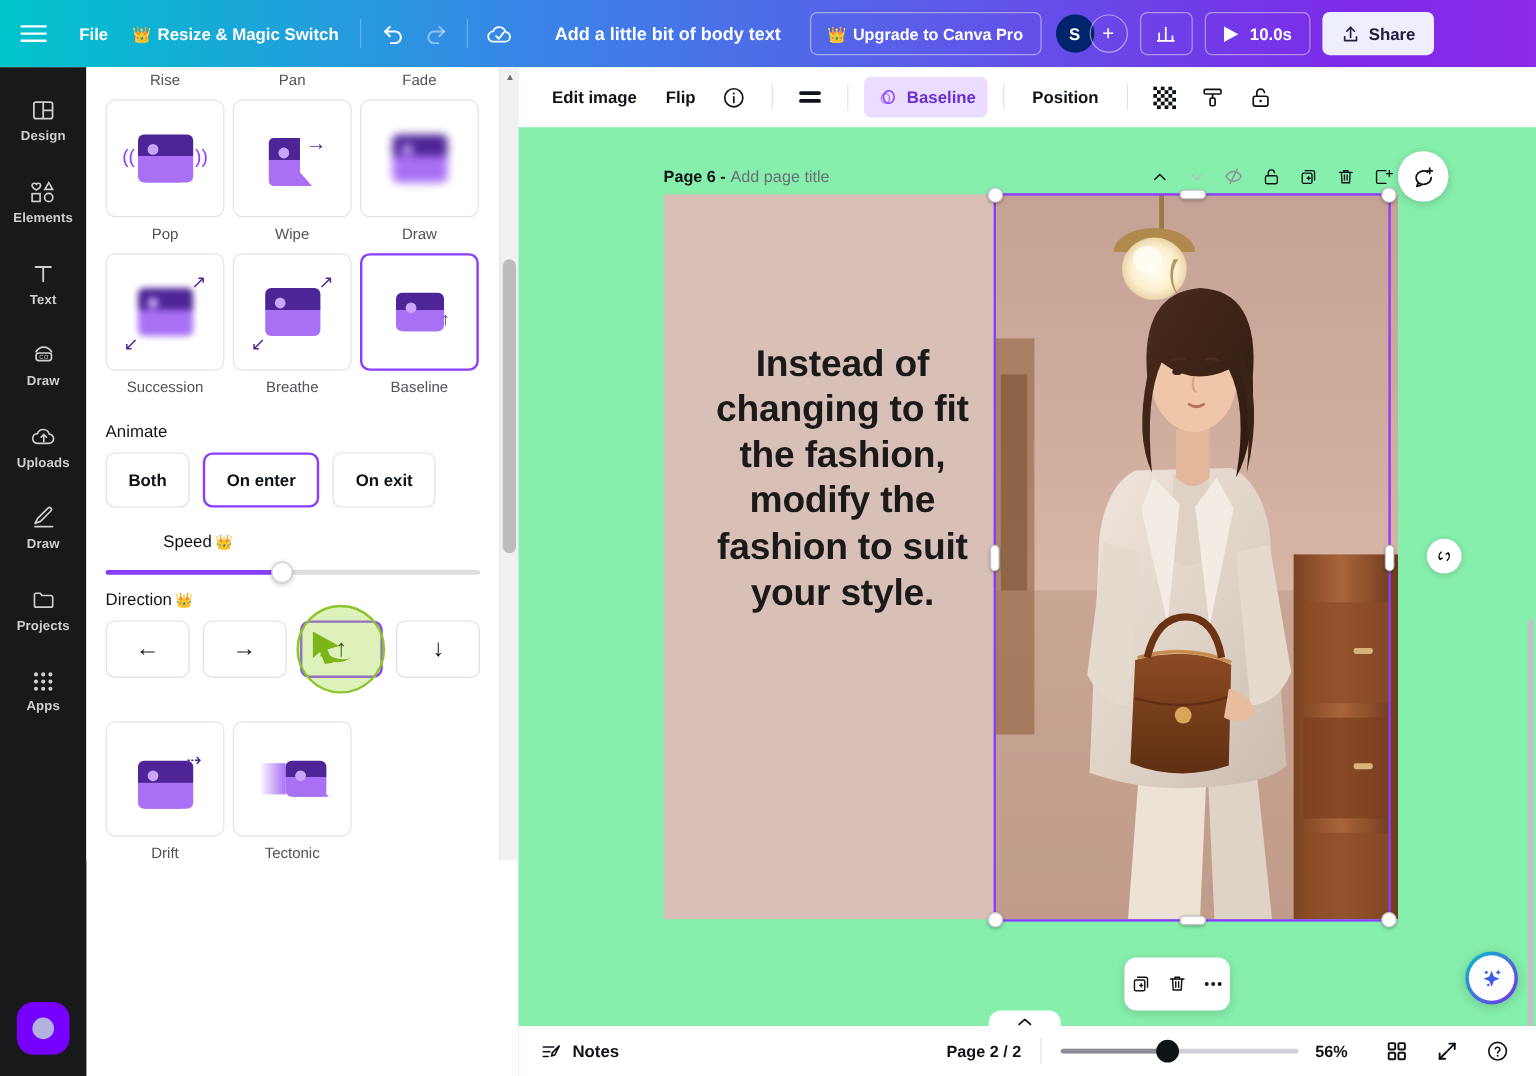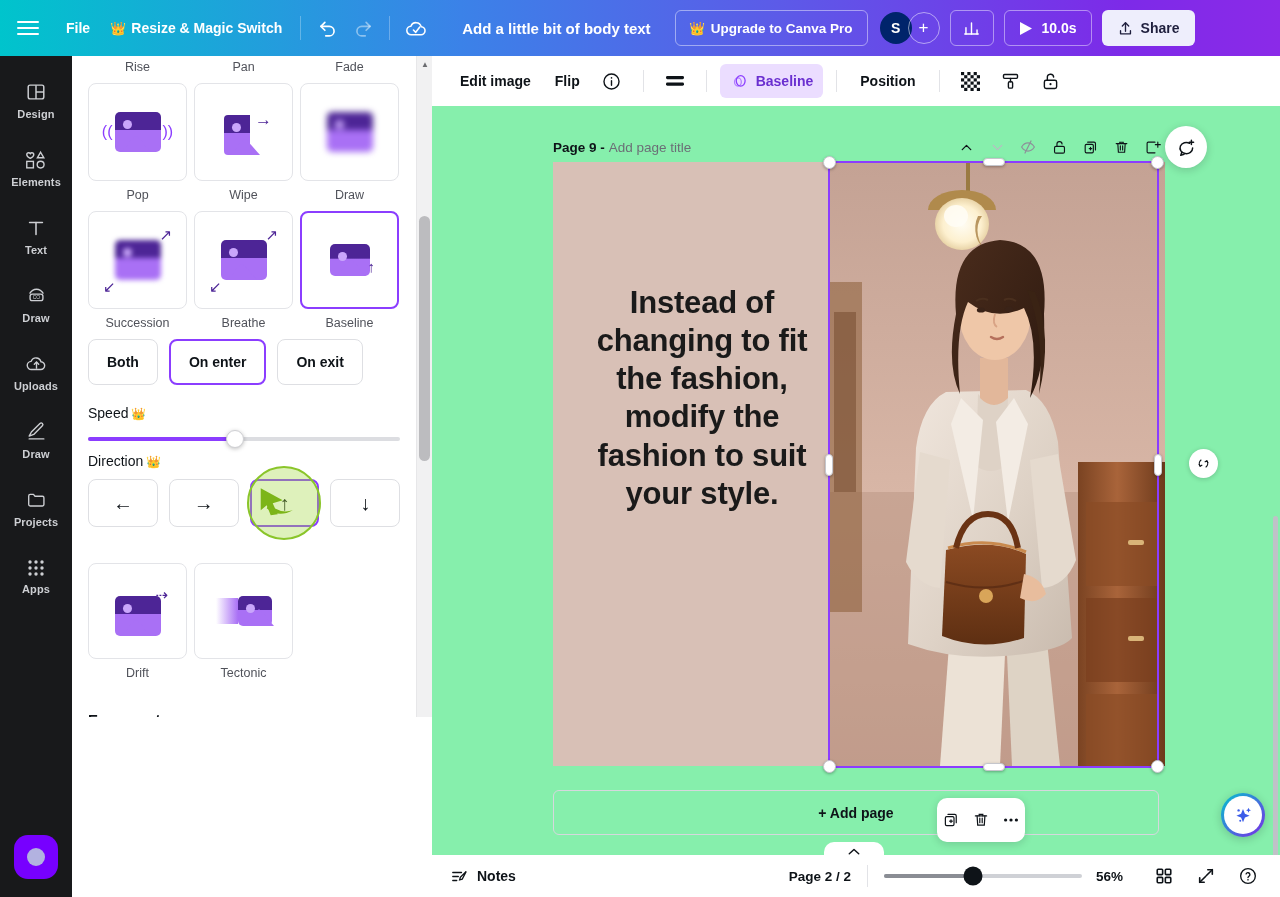--- a/index.html
+++ b/index.html
@@ -445,27 +445,28 @@
         </div>
         <div class="anim-cell">
           <div class="anim-tile selected">
             <span class="ph" style="width:40px;height:32px;"></span>
             <span style="position:absolute;right:22px;bottom:32px;color:#4d2596;font-size:15px;">↑</span>
           </div>
           <div class="anim-label">Baseline</div>
         </div>
       </div>
 
+      <div class="sec-title" style="margin-top:12px;">Animate</div>
       <div class="seg-row">
         <div class="seg">Both</div>
         <div class="seg active">On enter</div>
         <div class="seg">On exit</div>
       </div>
 
-      <div class="sec-title" style="margin-top:20px;margin-bottom:0;">
+      <div class="sec-title" style="margin-top:20px;margin-bottom:0;margin-left:48px;">
         <span>Speed</span><span class="crown">👑</span>
       </div>
       <div class="slider-wrap">
         <div class="slider-track">
           <div class="slider-fill"></div>
           <div class="slider-knob"></div>
         </div>
       </div>
 
       <div class="sec-title" style="margin-top:12px;margin-bottom:10px;">
@@ -601,21 +602,21 @@
       <div class="ctx-icon">
         <svg width="21" height="21" viewBox="0 0 24 24" fill="none" stroke="#0e1318" stroke-width="1.6" stroke-linecap="round">
           <rect x="5" y="10.5" width="14" height="9.5" rx="2"></rect>
             <path d="M8.4 10.5V7.6A3.6 3.6 0 0 1 15.6 7"></path>
             <circle cx="12" cy="15" r="1.2" fill="#0e1318" stroke="none"></circle>
         </svg>
       </div>
     </div>
 
     <div class="page-head">
-      <span class="pnum">Page 9 -</span>
+      <span class="pnum">Page 6 -</span>
       <span class="ptitle">Add page title</span>
       <div class="page-tools">
         <div class="page-tool">
           <svg width="17" height="17" viewBox="0 0 24 24" fill="none" stroke="#0e1318" stroke-width="1.8" stroke-linecap="round" stroke-linejoin="round">
               <path d="M6 15l6-6 6 6"></path>
             </svg>
         </div>
         <div class="page-tool">
           <svg width="17" height="17" viewBox="0 0 24 24" fill="none" stroke="#b9bcc2" stroke-width="1.8" stroke-linecap="round" stroke-linejoin="round">
               <path d="M6 9l6 6 6-6"></path>
@@ -769,21 +770,20 @@
 
     <div class="round-float" style="left:757px;top:393px;width:29px;height:29px;box-shadow:0 1px 5px rgba(14,19,24,.2);">
       <svg width="15" height="15" viewBox="0 0 24 24" fill="none" stroke="#0e1318" stroke-width="1.9" stroke-linecap="round" stroke-linejoin="round">
         <path d="M8 6.5A7 7 0 0 0 6.5 16"></path>
           <path d="M16 17.5A7 7 0 0 0 17.5 8"></path>
         <path d="M5 13.5l1.6 2.8 2.8-1.6"></path>
           <path d="M19 10.5l-1.6-2.8-2.8 1.6"></path>
       </svg>
     </div>
 
-    <div class="add-page-bar">+ Add page</div>
     <div class="page-float-tools">
       <div class="pft-btn">
         <svg width="18" height="18" viewBox="0 0 24 24" fill="none" stroke="#0e1318" stroke-width="1.6" stroke-linecap="round">
           <path d="M8 4.5h9a2 2 0 0 1 2 2v9"></path>
             <rect x="4.5" y="7.5" width="11.5" height="12" rx="1.8"></rect>
             <path d="M10.2 13.5h3.6M12 11.7v3.6"></path>
         </svg>
       </div>
       <div class="pft-btn">
         <svg width="18" height="18" viewBox="0 0 24 24" fill="none" stroke="#0e1318" stroke-width="1.6" stroke-linecap="round">

